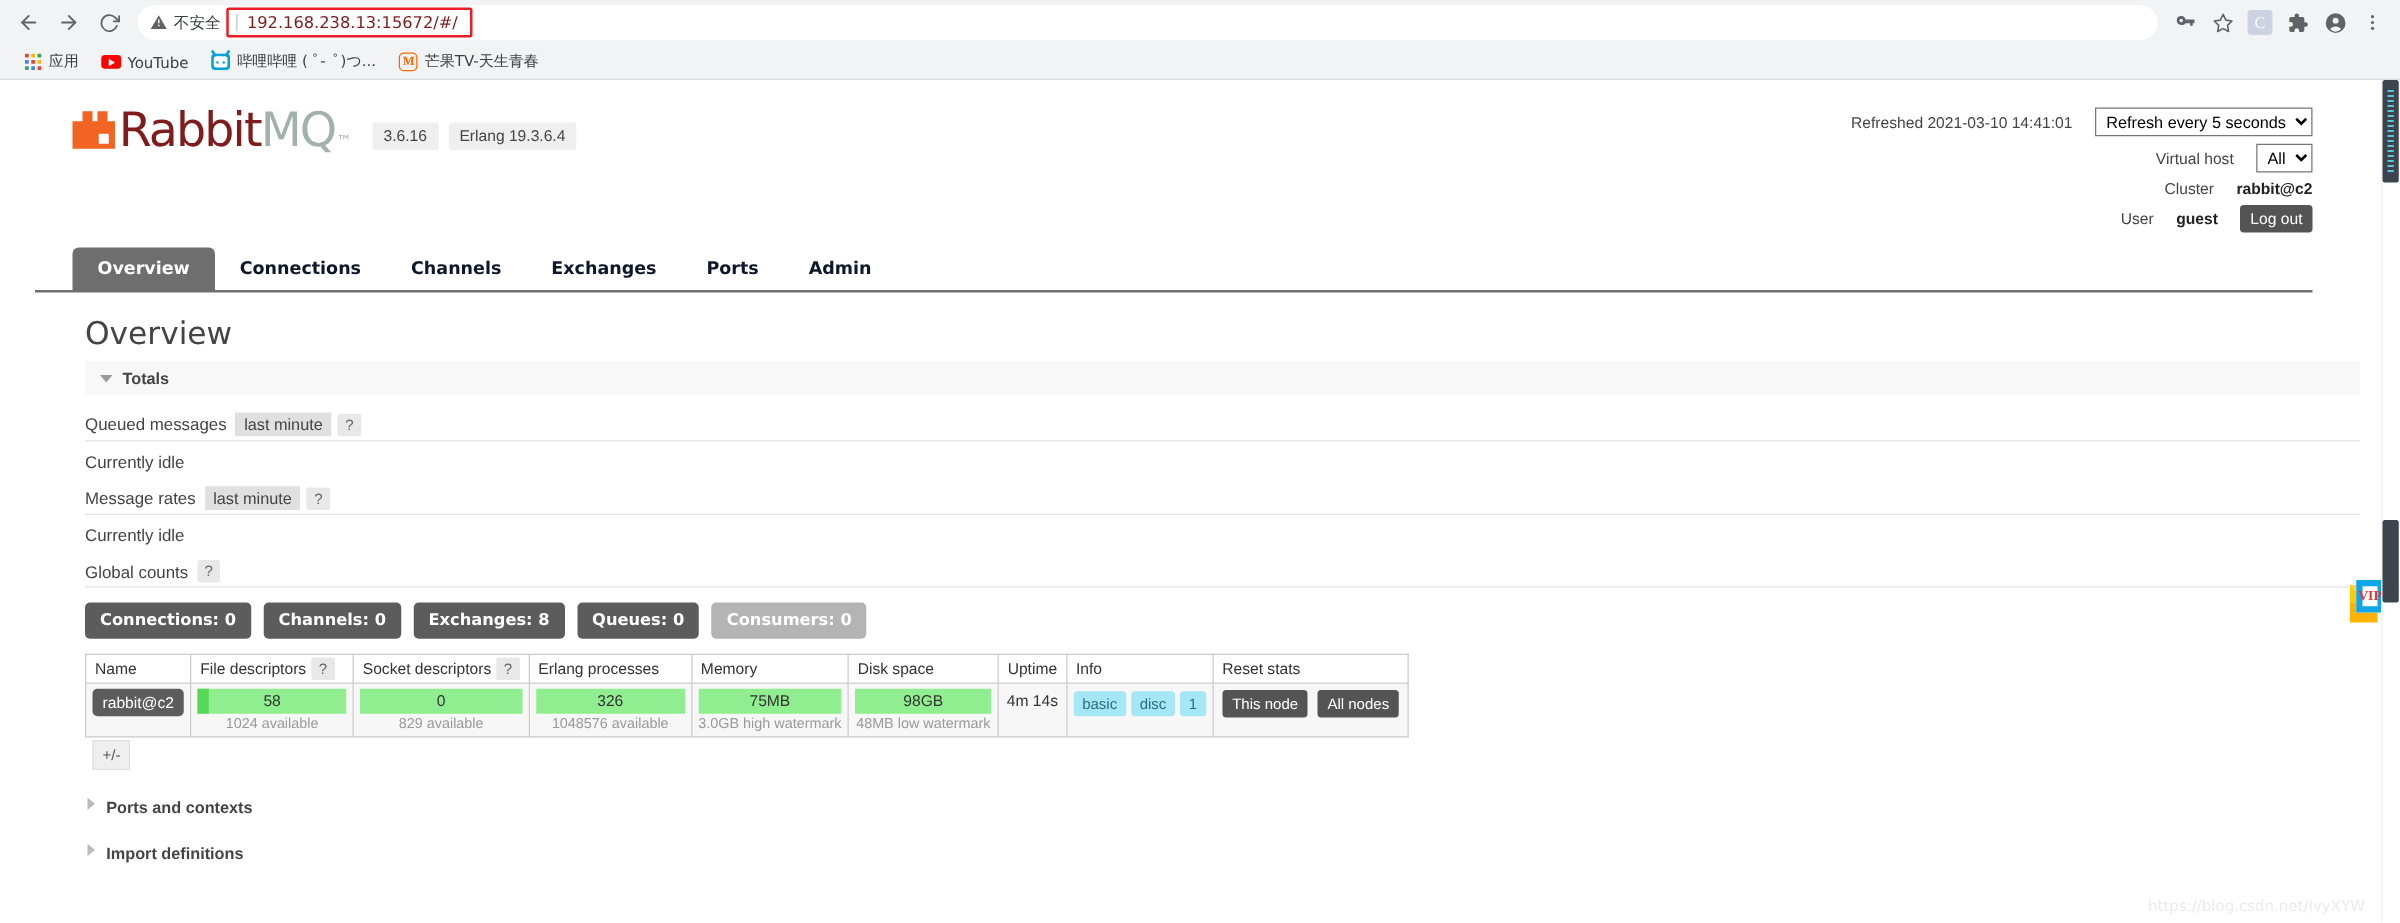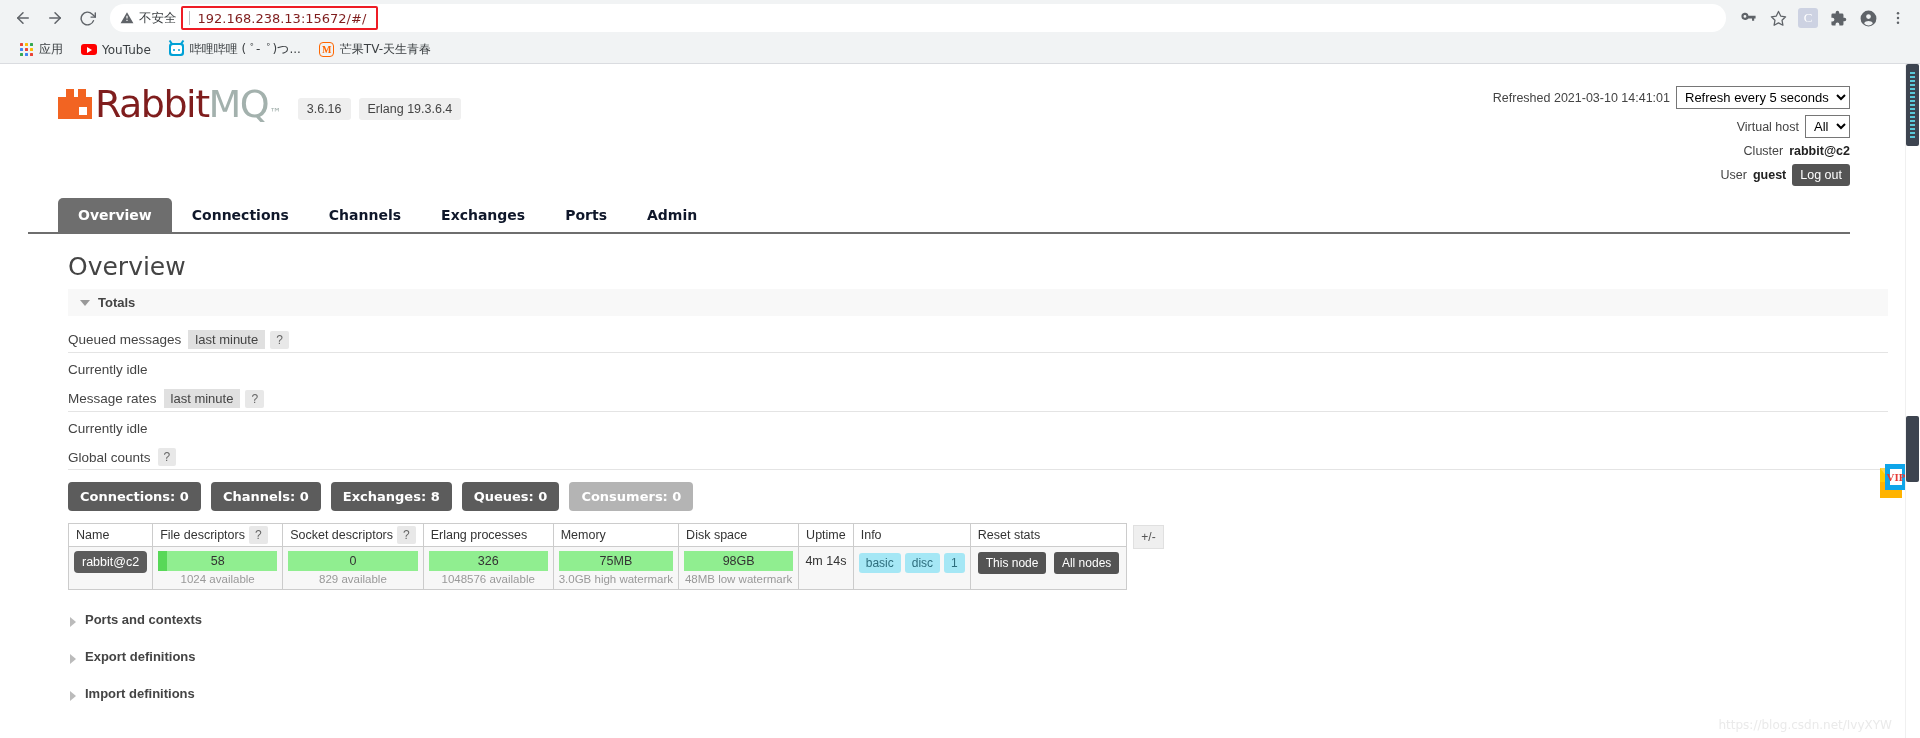--- a/index.html
+++ b/index.html
@@ -147,21 +147,21 @@
   .ver-badges { display: flex; gap: 8px; margin-left: 18px; align-self: flex-end; padding-bottom: 6px; }
   .ver {
     background: #efefef; color: #444; font-size: 12.5px;
     padding: 4px 9px; border-radius: 3px; white-space: nowrap;
   }
 
   .hdr-right {
     margin-left: auto; text-align: right;
     font-size: 12.5px; color: #444; padding-top: 4px;
   }
-  .hdr-row { display: flex; align-items: center; justify-content: flex-end; gap: 6px; margin-bottom: 6px; }
+  .hdr-row { display: flex; align-items: center; justify-content: flex-end; gap: 18px; margin-bottom: 6px; }
   .hdr-row .lbl { white-space: nowrap; }
   select.ctl {
     font-family: "Liberation Sans", sans-serif;
     font-size: 13px; padding: 2px 4px; border: 1px solid #767676;
     background: #fff; color: #000; border-radius: 0;
   }
   .bold { font-weight: bold; color: #222; }
   .logout-btn {
     background: #545454; color: #fff; border: none; border-radius: 3px;
     font-size: 12.5px; padding: 4px 8px; font-family: "Liberation Sans", sans-serif;
@@ -226,21 +226,21 @@
   .counts-row { display: flex; gap: 10px; margin: 12px 0 0 10px; }
   .count-badge {
     background: #5c5c5c; color: #fff; font-size: 13px; font-weight: bold;
     padding: 7px 12px; border-radius: 4px; white-space: nowrap;
     font-family: "DejaVu Sans", sans-serif;
   }
   .count-badge.dim { background: #b4b4b4; }
   .count-badge .num { font-weight: bold; }
 
   
-  .nodes-wrap { margin: 12px 0 0 10px; display: flex; align-items: flex-start; }
+  .nodes-wrap { margin: 12px 0 0 10px; display: flex; align-items: flex-start; flex-direction: column; }
   table.nodes { border-collapse: collapse; font-size: 12.5px; color: #333; }
   table.nodes th {
     border: 1px solid #ccc; background: #fff; font-weight: normal;
     text-align: left; padding: 4px 7px; white-space: nowrap; color: #333;
   }
   table.nodes th .help { margin-left: 4px; }
   table.nodes td {
     border: 1px solid #ccc; background: #f7f7f7; padding: 4px 5px;
     vertical-align: top; text-align: center;
   }
@@ -265,21 +265,21 @@
     font-size: 12px; padding: 4px 8px; margin: 0 2px;
     font-family: "Liberation Sans", sans-serif; cursor: pointer; white-space: nowrap;
   }
   .plusminus {
     background: #efefef; color: #555; font-size: 12px;
     padding: 4px 7px; margin-left: 6px; margin-top: 2px;
     border: 1px solid #e0e0e0; white-space: nowrap;
   }
 
   .collapsed-sec {
-    display: flex; align-items: flex-end; gap: 9px;
+    display: flex; align-items: flex-start; gap: 9px;
     margin: 22px 0 0 12px;
     font-size: 13px; font-weight: bold; color: #444;
   }
 
   .watermark {
     position: absolute; right: 28px; bottom: 6px;
     font-size: 12px; color: #eaeaea; white-space: nowrap;
     font-family: "DejaVu Sans", sans-serif;
   }
 
@@ -620,24 +620,20 @@
         </table>
         <span class="plusminus">+/-</span>
       </div>
 
       <div class="collapsed-sec">
         <span class="tri-right"></span>
         <span>Ports and contexts</span>
       </div>
       <div class="collapsed-sec">
         <span class="tri-right"></span>
-        <span>Export definitions</span>
-      </div>
-      <div class="collapsed-sec">
-        <span class="tri-right"></span>
         <span>Import definitions</span>
       </div>
 
     </div>
   </div>
 
   <div class="vip-badge">
     <span class="vip-env"></span>
     <span class="vip-card">VIP</span>
   </div>

